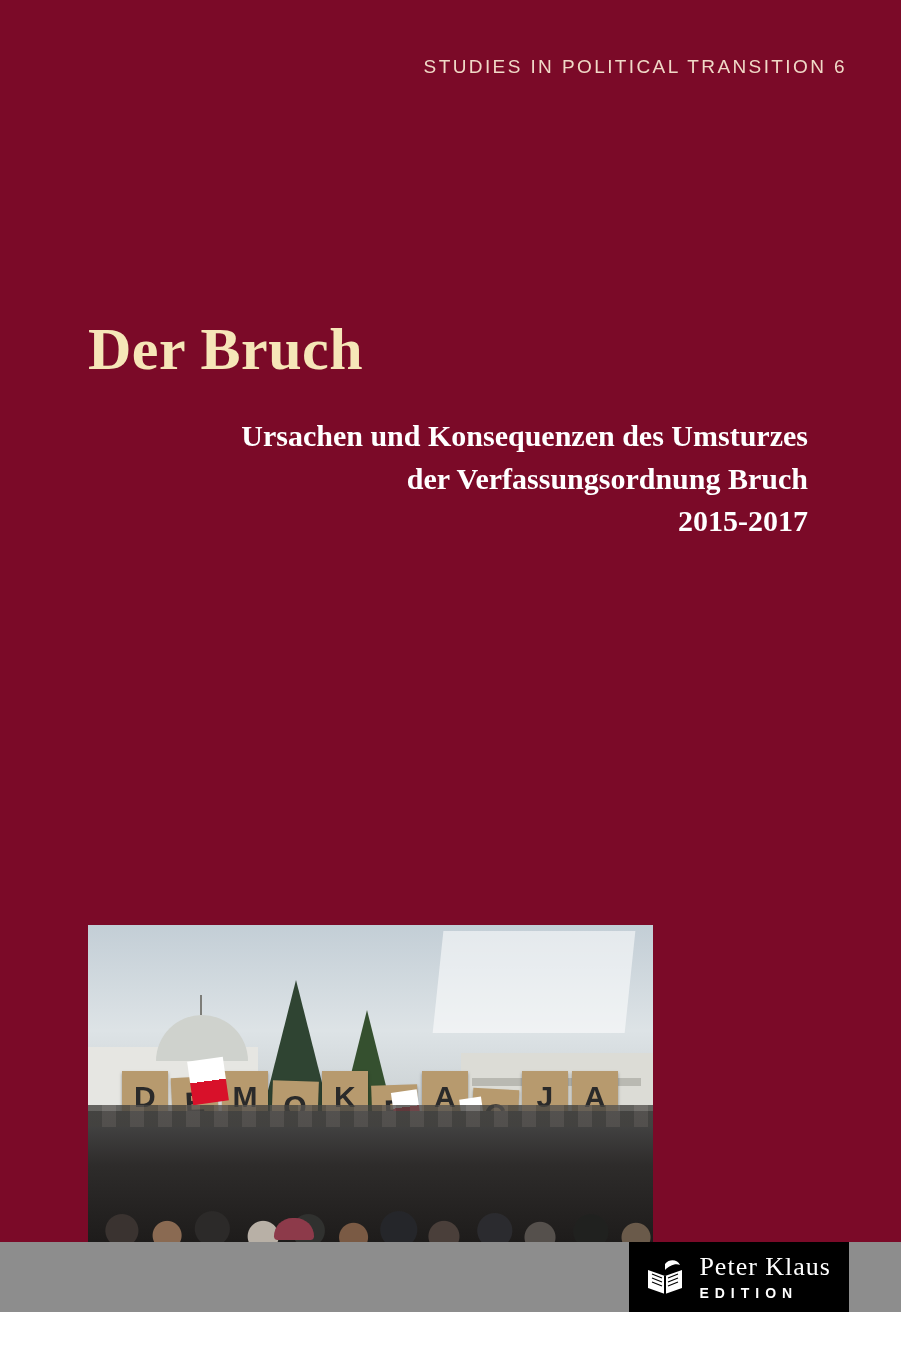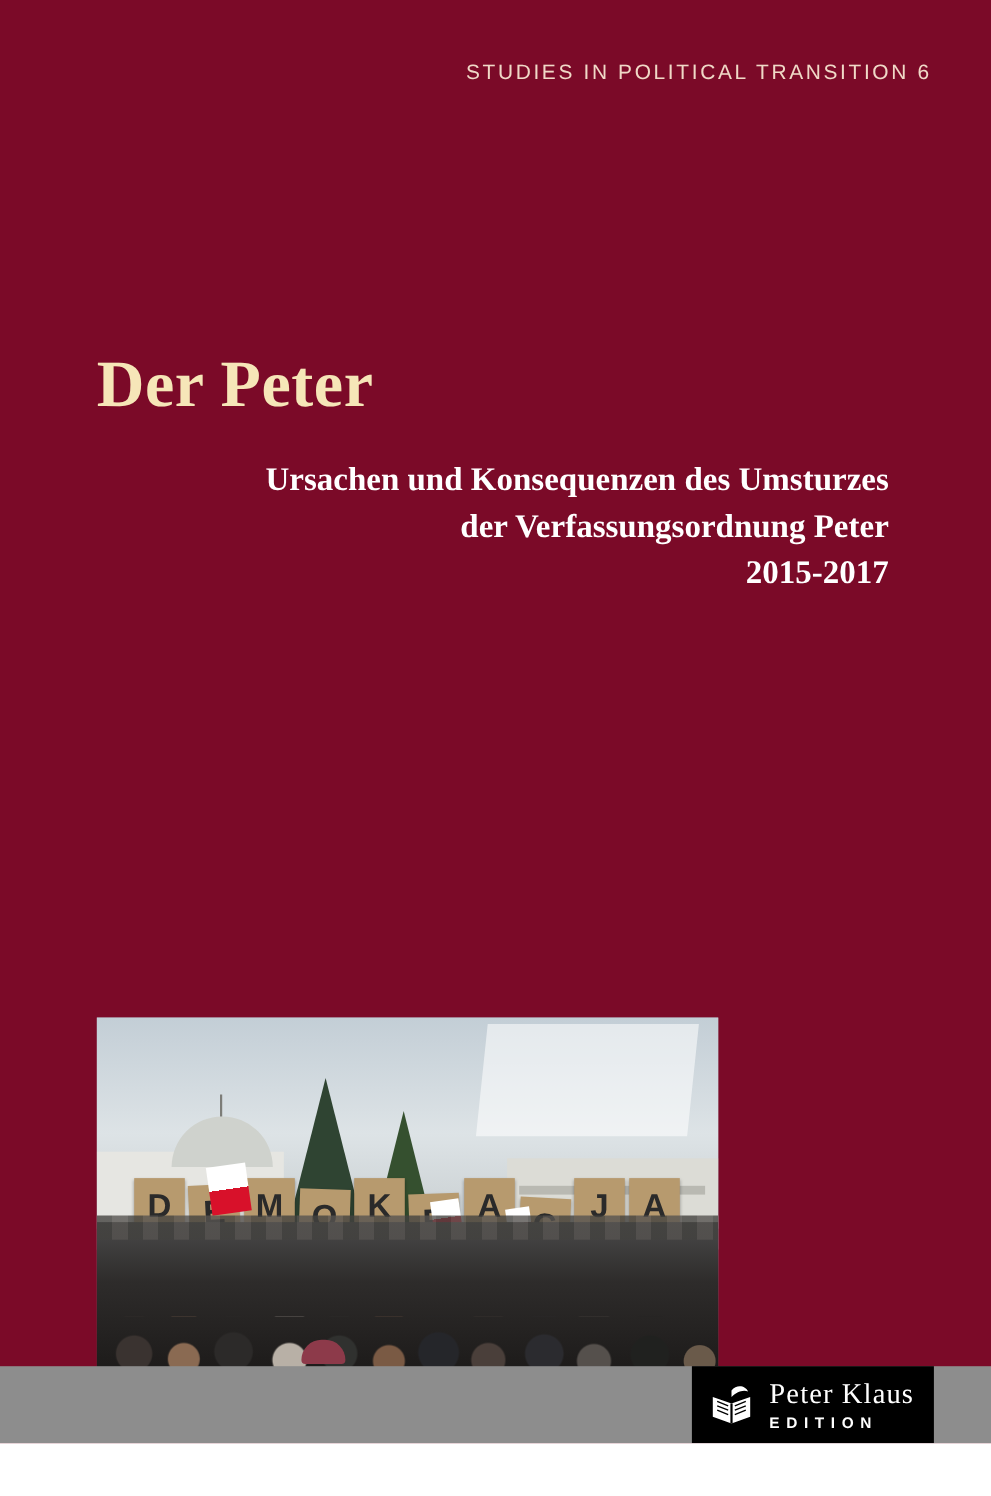--- a/index.html
+++ b/index.html
@@ -252,25 +252,25 @@
   }
 </style>
 </head>
 <body>
 
 <div class="cover">
 
   <div class="series-line">STUDIES IN POLITICAL TRANSITION 6</div>
 
 
-  <div class="title">Der Peter</div>
+  <div class="title">Der Bruch</div>
 
   <div class="subtitle">
     <div>Ursachen und Konsequenzen des Umsturzes</div>
-    <div>der Verfassungsordnung Peter</div>
+    <div>der Verfassungsordnung Bruch</div>
     <div>2015-2017</div>
   </div>
 
   <div class="photo">
     <div class="sky"></div>
     <div class="bldg-left"></div>
     <div class="dome"></div>
     <div class="bldg-right"></div>
     <div class="banner"></div>
     <div class="tree t1"></div>

